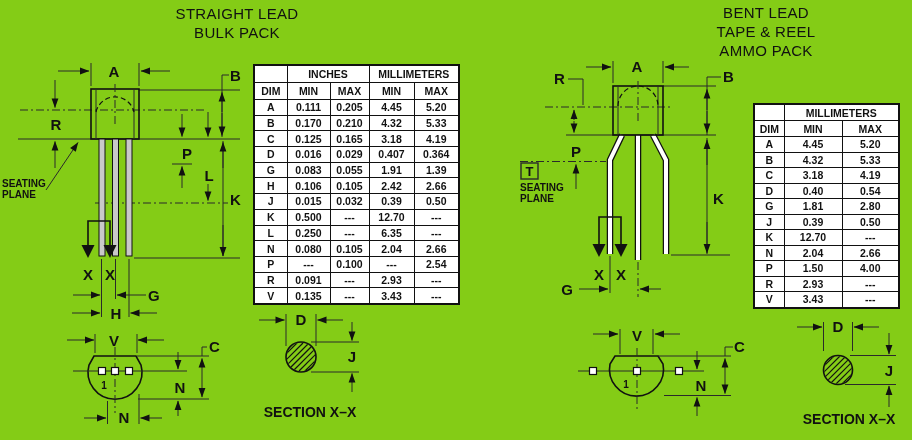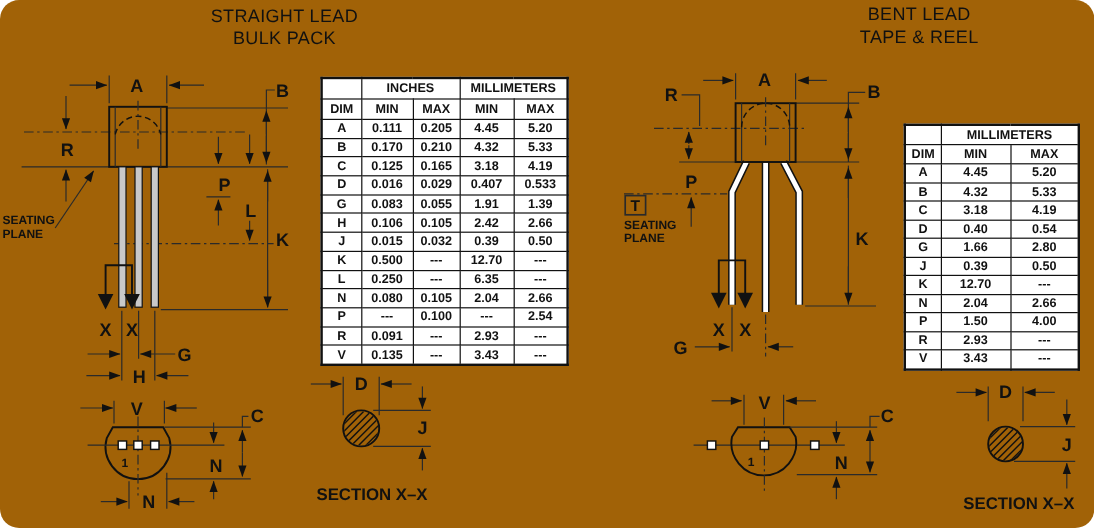--- a/index.html
+++ b/index.html
@@ -1,17 +1,17 @@
 <!DOCTYPE html>
 <html><head>
 <meta charset="utf-8">
 <style>
   html,body{margin:0;padding:0;background:#fff;}
-  .page{position:relative;width:912px;height:440px;background:#a16207;overflow:hidden;
-        font-family:"Liberation Sans",sans-serif;color:#111;border-radius:16px;}
+  .page{position:relative;width:912px;height:440px;background:#84cc16;overflow:hidden;
+        font-family:"Liberation Sans",sans-serif;color:#111;}
   .title{position:absolute;text-align:center;font-size:15px;line-height:19px;
          letter-spacing:.3px;color:#111;}
   #title-left{left:122px;top:4px;width:230px;}
   #title-right{left:676px;top:3px;width:180px;}
   svg.overlay{position:absolute;left:0;top:0;}
   .tl{stroke:#2a2a2a;stroke-width:1;fill:none;}
   .tk{stroke:#111;stroke-width:1.6;fill:none;}
   .dm{stroke:#2a2a2a;stroke-width:1;fill:none;}
   .cl{stroke:#2a2a2a;stroke-width:1;fill:none;stroke-dasharray:8 3 2 3;}
   .dsh{stroke:#111;stroke-width:1.2;fill:none;stroke-dasharray:5 3;}
@@ -24,39 +24,40 @@
   .lbl{font:bold 15px "Liberation Sans",sans-serif;fill:#111;}
   .sec{font:bold 14px "Liberation Sans",sans-serif;fill:#111;}
   .sm{font:bold 10px "Liberation Sans",sans-serif;fill:#111;}
   .p1{font:bold 10px "Liberation Sans",sans-serif;fill:#111;}
   .tt{font:bold 13px "Liberation Sans",sans-serif;fill:#111;}
   table.dimtable{position:absolute;border-collapse:collapse;table-layout:fixed;
         background:#fff;font:bold 10.5px "Liberation Sans",sans-serif;color:#111;
         text-align:center;border:2px solid #111;}
   .dimtable th,.dimtable td{border:1px solid #111;padding:0;white-space:nowrap;
         overflow:hidden;font-weight:bold;}
-  #table-straight{left:267px;top:64px;width:205px;padding-left:15px;}
+  #table-straight{left:253px;top:64px;width:205px;padding-left:15px;}
   #table-straight th{height:16px;}
   #table-straight td{height:14.7px;}
   #table-bent{left:753px;top:103px;width:145px;}
   #table-bent th{height:15px;}
   #table-bent td{height:14.5px;}
 </style>
 </head>
 <body>
 
 <div class="page">
 
   <div class="title" id="title-left">
     <div>STRAIGHT LEAD</div>
     <div>BULK PACK</div>
   </div>
   <div class="title" id="title-right">
     <div>BENT LEAD</div>
     <div>TAPE &amp; REEL</div>
+    <div>AMMO PACK</div>
   </div>
 
   <svg class="overlay" width="912" height="440" viewBox="0 0 912 440">
     <defs>
       <marker id="ah" viewBox="0 0 10 8" refX="9.3" refY="4" markerWidth="10.5" markerHeight="8" orient="auto" markerUnits="userSpaceOnUse">
         <path d="M0.3,0.6 L9.7,4 L0.3,7.4 Z" fill="#111"></path>
       </marker>
       <clipPath id="hcL">
           <circle cx="301" cy="357" r="14.3"></circle>
         </clipPath>
@@ -351,21 +352,21 @@
           <td>0.125</td>
           <td>0.165</td>
           <td>3.18</td>
           <td>4.19</td>
         </tr>
         <tr>
           <td>D</td>
           <td>0.016</td>
           <td>0.029</td>
           <td>0.407</td>
-          <td>0.533</td>
+          <td>0.364</td>
         </tr>
         <tr>
           <td>G</td>
           <td>0.083</td>
           <td>0.055</td>
           <td>1.91</td>
           <td>1.39</td>
         </tr>
         <tr>
           <td>H</td>
@@ -459,21 +460,21 @@
           <td>3.18</td>
           <td>4.19</td>
         </tr>
         <tr>
           <td>D</td>
           <td>0.40</td>
           <td>0.54</td>
         </tr>
         <tr>
           <td>G</td>
-          <td>1.66</td>
+          <td>1.81</td>
           <td>2.80</td>
         </tr>
         <tr>
           <td>J</td>
           <td>0.39</td>
           <td>0.50</td>
         </tr>
         <tr>
           <td>K</td>
           <td>12.70</td>

